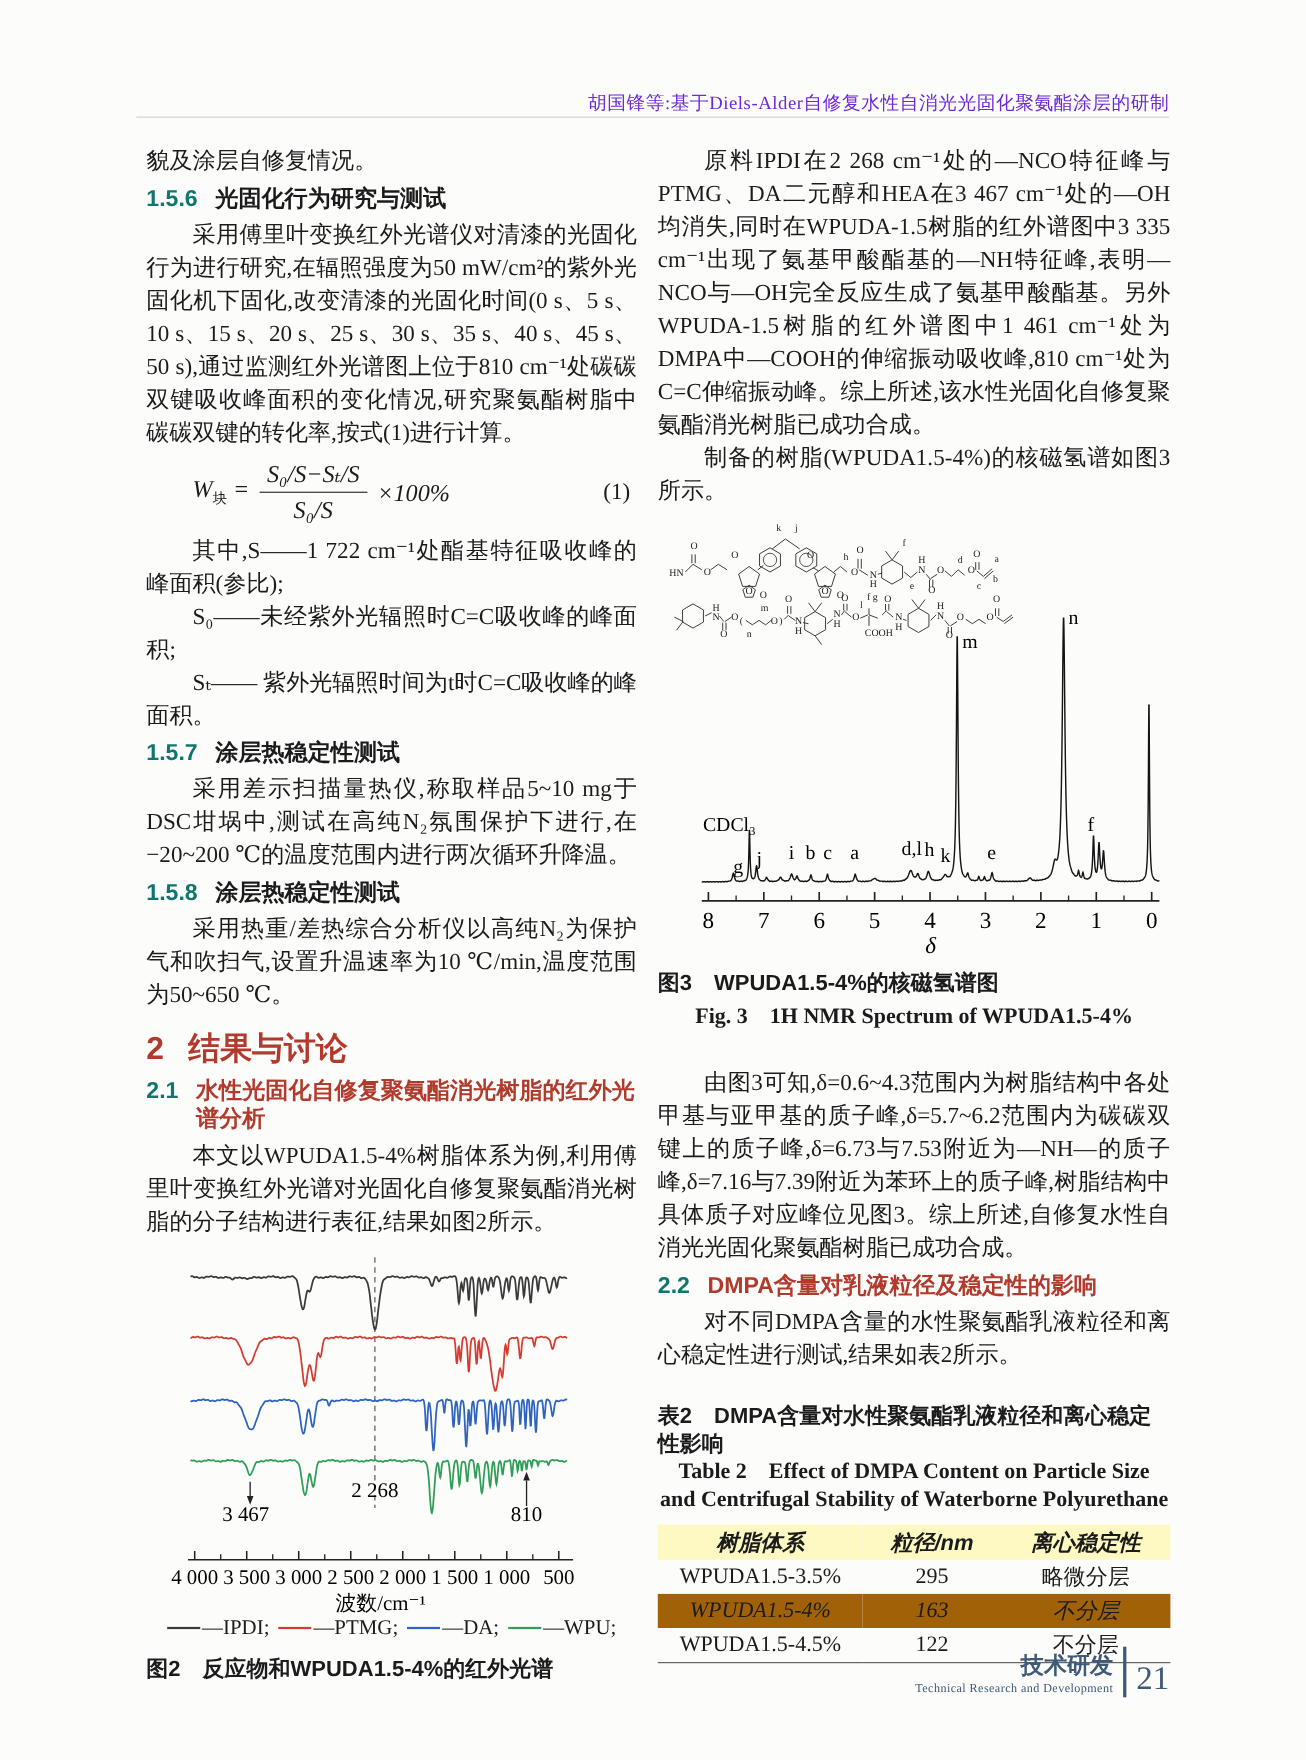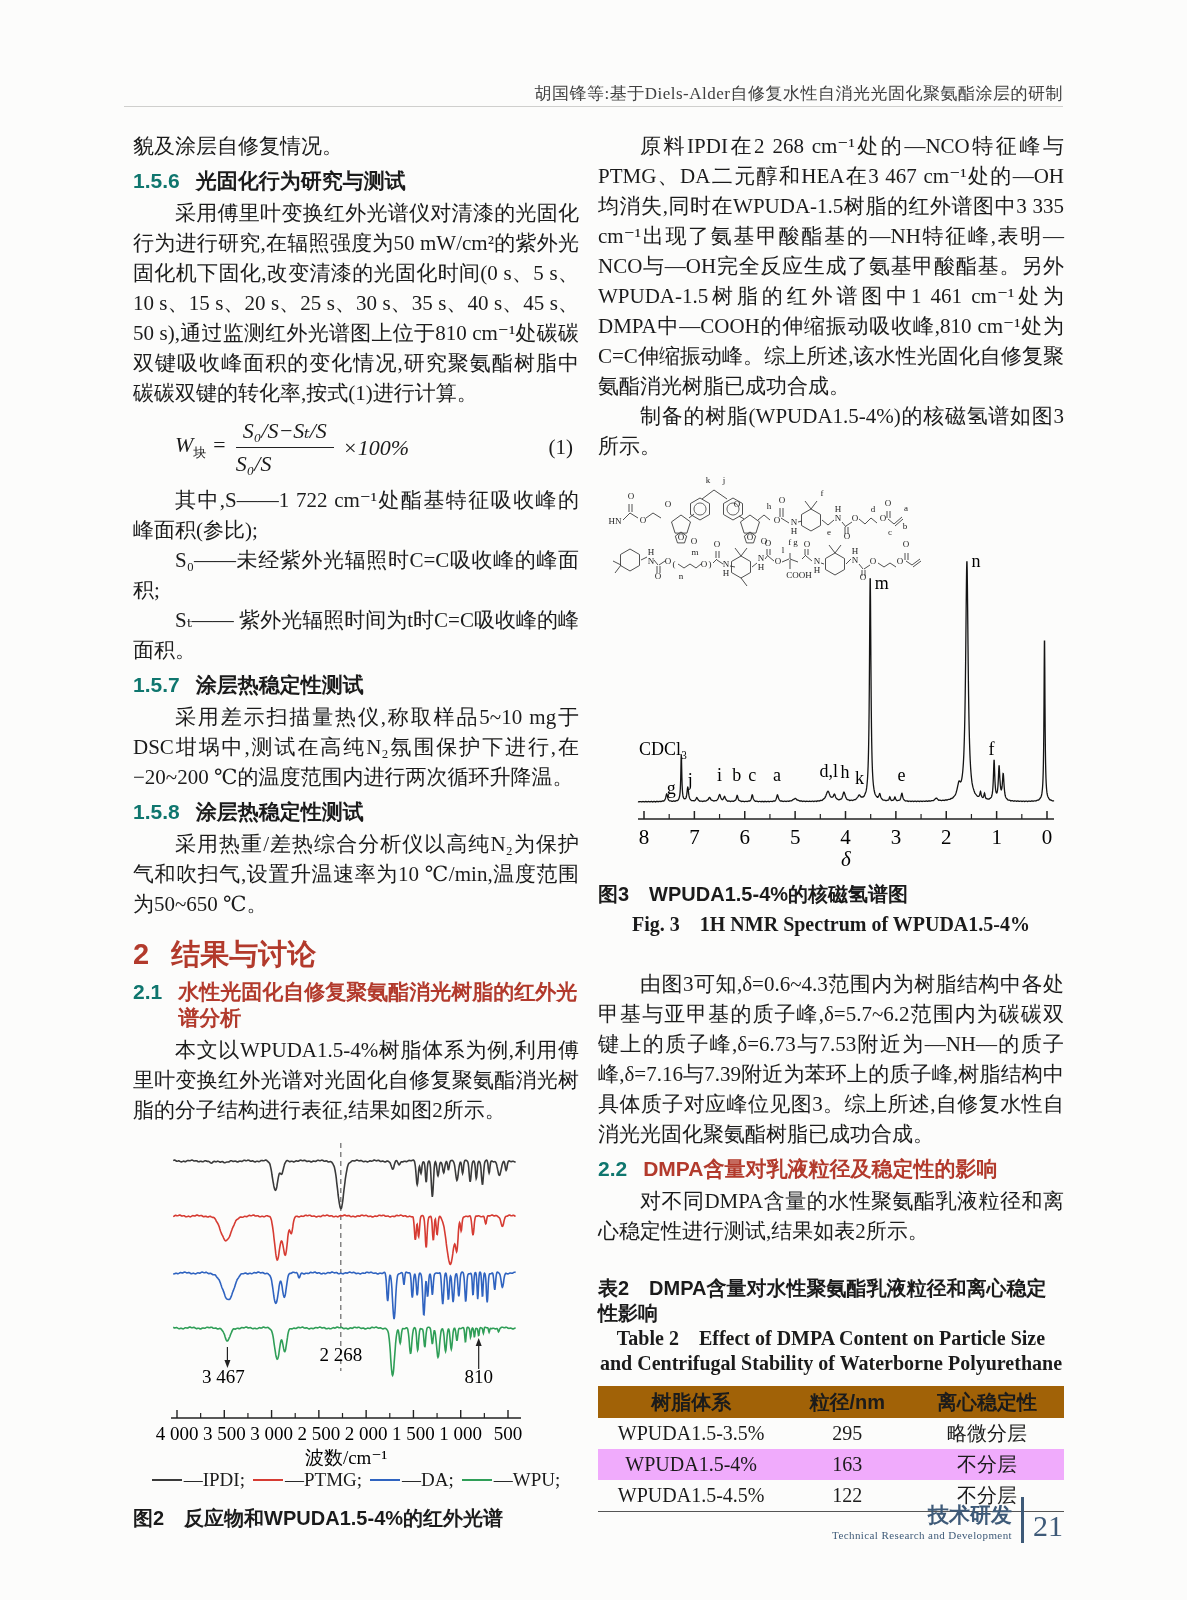--- a/index.html
+++ b/index.html
@@ -1,35 +1,35 @@
 <!DOCTYPE html>
 <html><head>
 <meta charset="utf-8">
 <style>
   html,body{margin:0;padding:0;background:#e8e8e8;}
   .page{position:relative;width:1187px;height:1600px;background:#fcfcfb;margin:0 auto;
         font-family:"Liberation Serif","DejaVu Serif",serif;color:#1b1b1b;overflow:hidden;}
-  .running-head{position:absolute;top:82px;right:124px;font-size:17px;color:#404040;
+  .running-head{position:absolute;top:82px;right:124px;font-size:17px;color:#6d28d9;
         font-family:"Liberation Serif","DejaVu Serif",serif;letter-spacing:.5px;}
   .head-rule{position:absolute;top:106px;left:124px;width:939px;height:1px;background:#cfcfcd;}
   .col{position:absolute;top:131px;}
   .col-left{left:133px;width:446px;}
   .col-right{left:598px;width:466px;}
   p.body{font-size:21px;line-height:30px;text-align:justify;margin:0;text-indent:2em;}
   p.noindent{text-indent:0;}
   .hsub{display:flex;gap:16px;font-family:"Liberation Sans","DejaVu Sans",sans-serif;
         font-weight:bold;font-size:21px;line-height:26px;margin:7px 0 4px;}
   .hsub .hnum{color:#0f766e;flex:0 0 auto;}
   .hsub .htitle{color:#1b1b1b;}
   .hsub.red .htitle{color:#b23a2c;}
   .hsec{display:flex;gap:22px;font-family:"Liberation Sans","DejaVu Sans",sans-serif;
         font-weight:bold;font-size:29px;line-height:34px;color:#b23a2c;margin:18px 0 8px;}
   .formula{display:flex;align-items:center;font-style:italic;font-size:22px;
         font-family:"Liberation Serif","DejaVu Serif",serif;margin:10px 0 8px;padding-left:42px;}
-  .frac{display:inline-flex;flex-direction:column;text-align:left;margin:0 9px;}
+  .frac{display:inline-flex;flex-direction:column;text-align:center;margin:0 9px;}
   .frac .num{border-bottom:1.4px solid #222;padding:0 7px 3px;}
   .frac .den{padding-top:3px;}
   .formula sub{font-size:13px;font-style:normal;}
   .formula .eqno{margin-left:auto;font-style:normal;font-size:21px;margin-right:6px;}
   .figure{margin-top:6px;}
   .legend{display:flex;justify-content:center;align-items:center;gap:8px;margin-top:2px;
         font-size:19px;}
   .legend .lg-item{display:flex;align-items:center;gap:2px;}
   .legend .lg-line{display:inline-block;width:30px;height:2px;}
   .cap-cn{font-family:"Liberation Sans","DejaVu Sans",sans-serif;font-weight:bold;
@@ -366,33 +366,33 @@
       <span class="hnum">2.2</span>
       <span class="htitle">DMPA含量对乳液粒径及稳定性的影响</span>
     </div>
     <p class="body">对不同DMPA含量的水性聚氨酯乳液粒径和离心稳定性进行测试,结果如表2所示。</p>
     <div style="margin-top:30px;">
       <div class="tbl-cn">表2　DMPA含量对水性聚氨酯乳液粒径和离心稳定性影响</div>
       <div class="tbl-en">Table 2　Effect of DMPA Content on Particle Size</div>
       <div class="tbl-en">and Centrifugal Stability of Waterborne Polyurethane</div>
       <table class="data" id="table2">
         <thead>
-            <tr id="table2-head" style="background: #a16207;">
+            <tr id="table2-head" style="background: #fef9c3; font-style: italic;">
               <th style="width: 40%;">树脂体系</th>
               <th style="width: 27%;">粒径/nm</th>
               <th style="width: 33%;">离心稳定性</th>
             </tr>
           </thead>
         <tbody id="table2-body">
             <tr>
               <td>WPUDA1.5-3.5%</td>
               <td>295</td>
               <td>略微分层</td>
             </tr>
-            <tr style="background: #f0abfc;">
+            <tr style="background: #a16207; font-style: italic;">
               <td>WPUDA1.5-4%</td>
               <td>163</td>
               <td>不分层</td>
             </tr>
             <tr>
               <td>WPUDA1.5-4.5%</td>
               <td>122</td>
               <td>不分层</td>
             </tr>
           </tbody>

